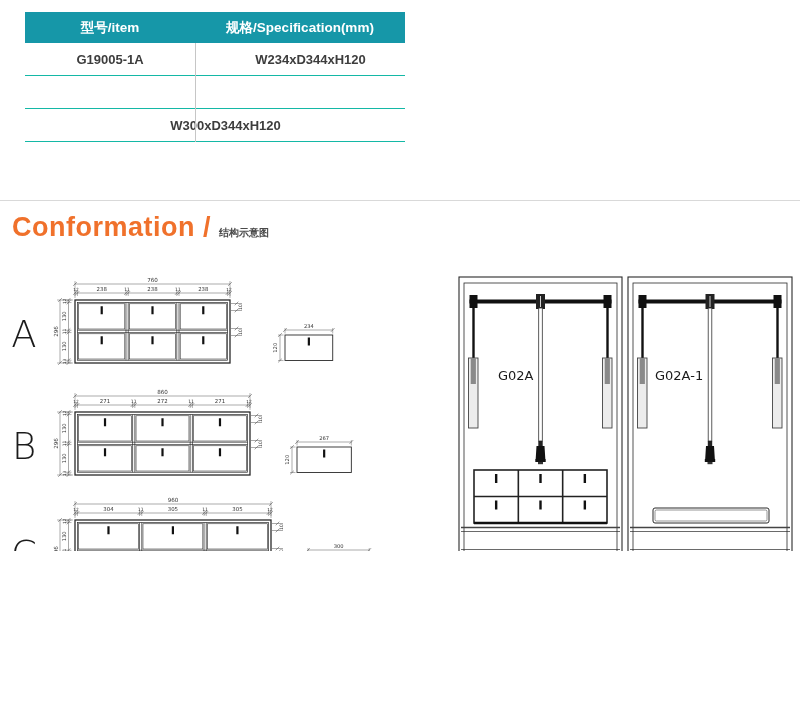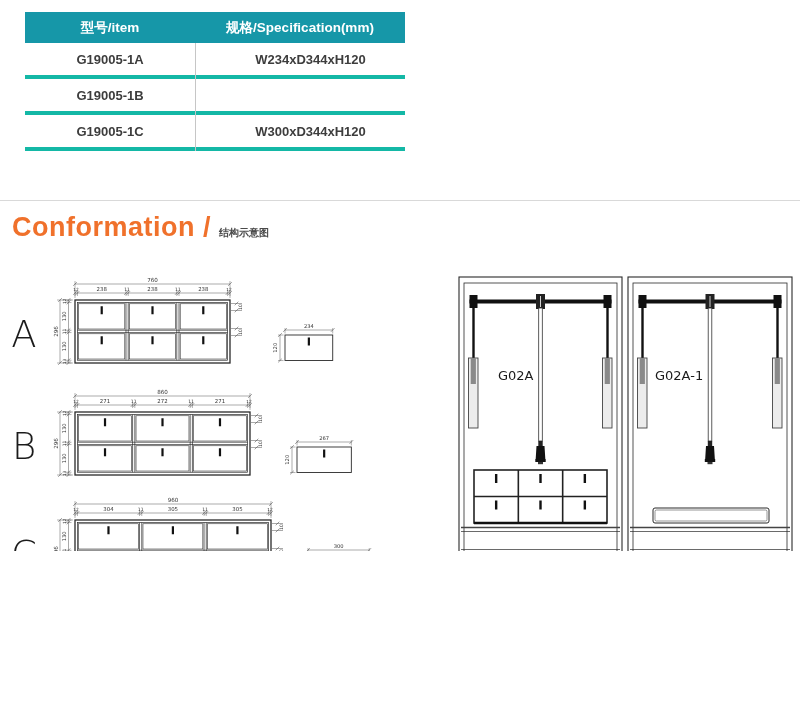--- a/index.html
+++ b/index.html
@@ -7,21 +7,21 @@
         font-family:"Liberation Sans",sans-serif;}
   
   .spec-table{position:absolute;left:25px;top:12px;width:380px;}
   .thead{display:flex;background:#1697A8;color:#fff;height:31px;}
   .thead .th{display:flex;align-items:center;justify-content:center;
              font-size:13.5px;font-weight:bold;}
   .th1{width:170px;}
   .th2{flex:1;}
   .tbody{position:relative;}
   .col-divider{position:absolute;left:170px;top:0;bottom:0;width:1px;background:#c6c6c6;}
-  .trow{display:flex;height:32px;border-bottom:4px solid #14b8a6;}
+  .trow{display:flex;height:32px;border-bottom:1px solid #14b8a6;}
   .trow .td{display:flex;align-items:center;justify-content:center;
             font-size:13px;font-weight:bold;color:#3d3d3d;}
   .td1{width:170px;}
   .td2{flex:1;padding-left:21px;}
   .hr-line{position:absolute;left:0;top:200px;width:800px;height:1px;background:#d9d9d9;}
   
   .section-title{position:absolute;left:12px;top:212px;white-space:nowrap;}
   .section-title .en{font-size:27px;color:#F0712B;font-weight:700;letter-spacing:.5px;}
   .section-title .zh{font-size:10px;color:#4a4a4a;margin-left:8px;font-weight:bold;}
   
@@ -37,24 +37,22 @@
       <div class="th th1">型号/item</div>
       <div class="th th2">规格/Specification(mm)</div>
     </div>
     <div class="tbody" id="table-body">
       <div class="col-divider"></div>
     <div class="trow">
           <div class="td td1">G19005-1A</div>
           <div class="td td2">W234xD344xH120</div>
         </div>
         <div class="trow">
-          <div class="td td1">G19005-1B</div>
         </div>
         <div class="trow">
-          <div class="td td1">G19005-1C</div>
           <div class="td td2">W300xD344xH120</div>
         </div>
       </div>
   </div>
 
   <div class="hr-line"></div>
 
   <div class="section-title">
     <span class="en">Conformation /</span><span class="zh">结构示意图</span>
   </div>

